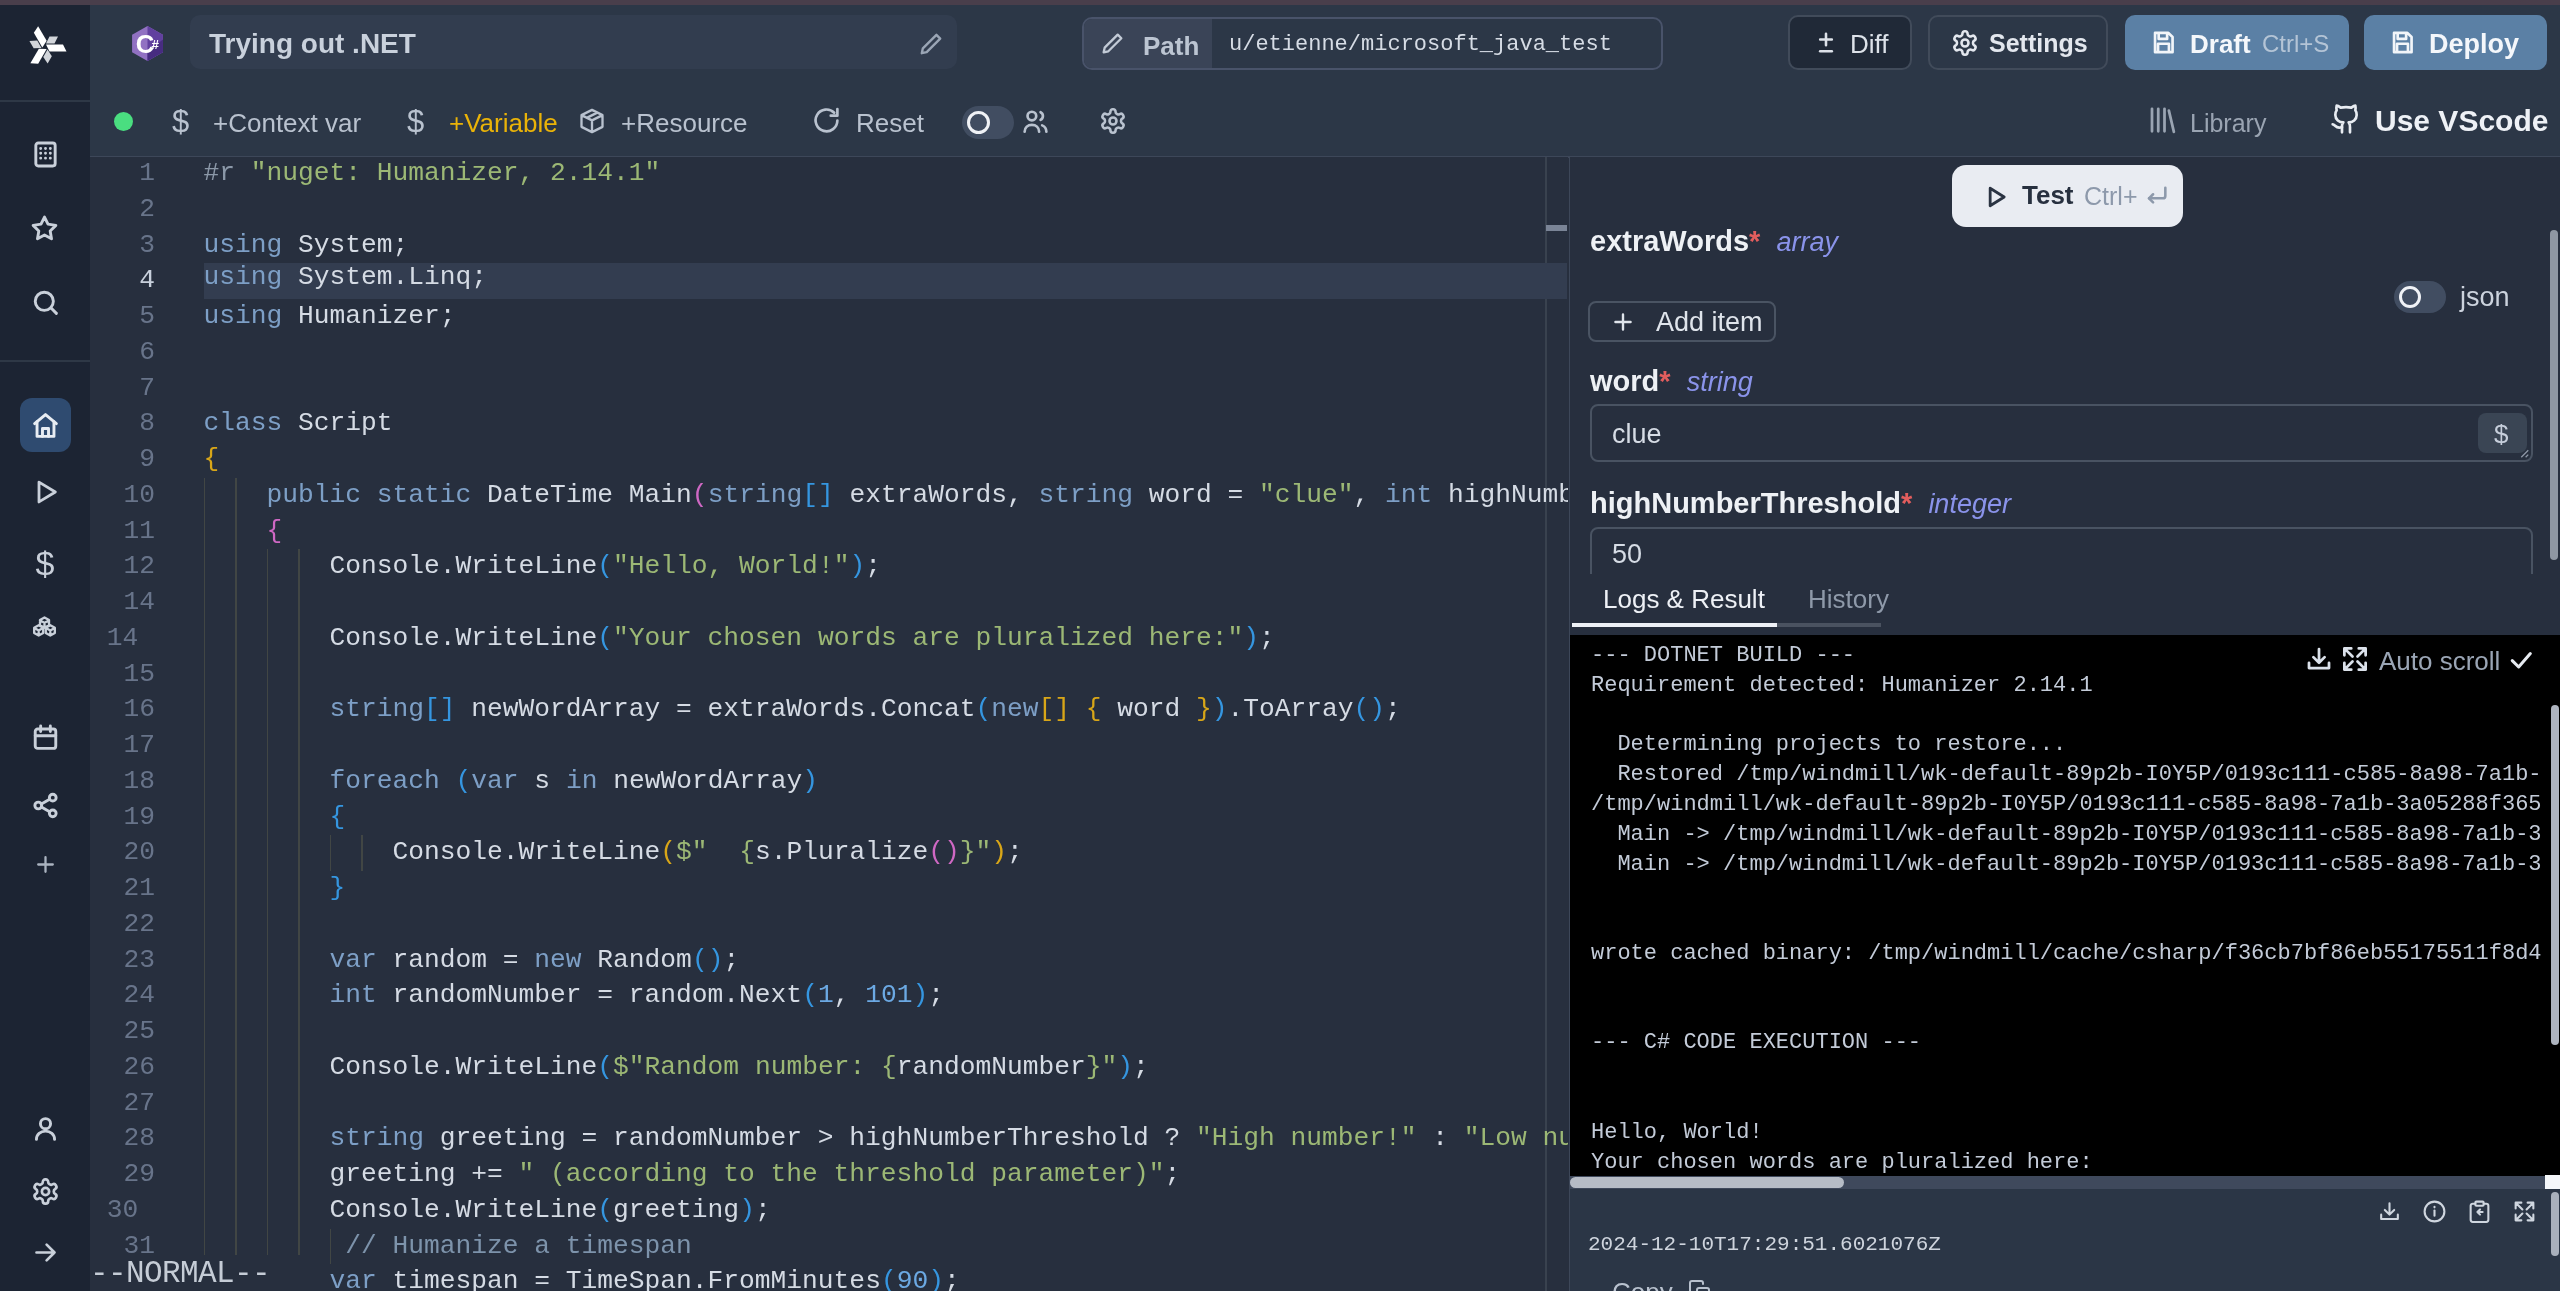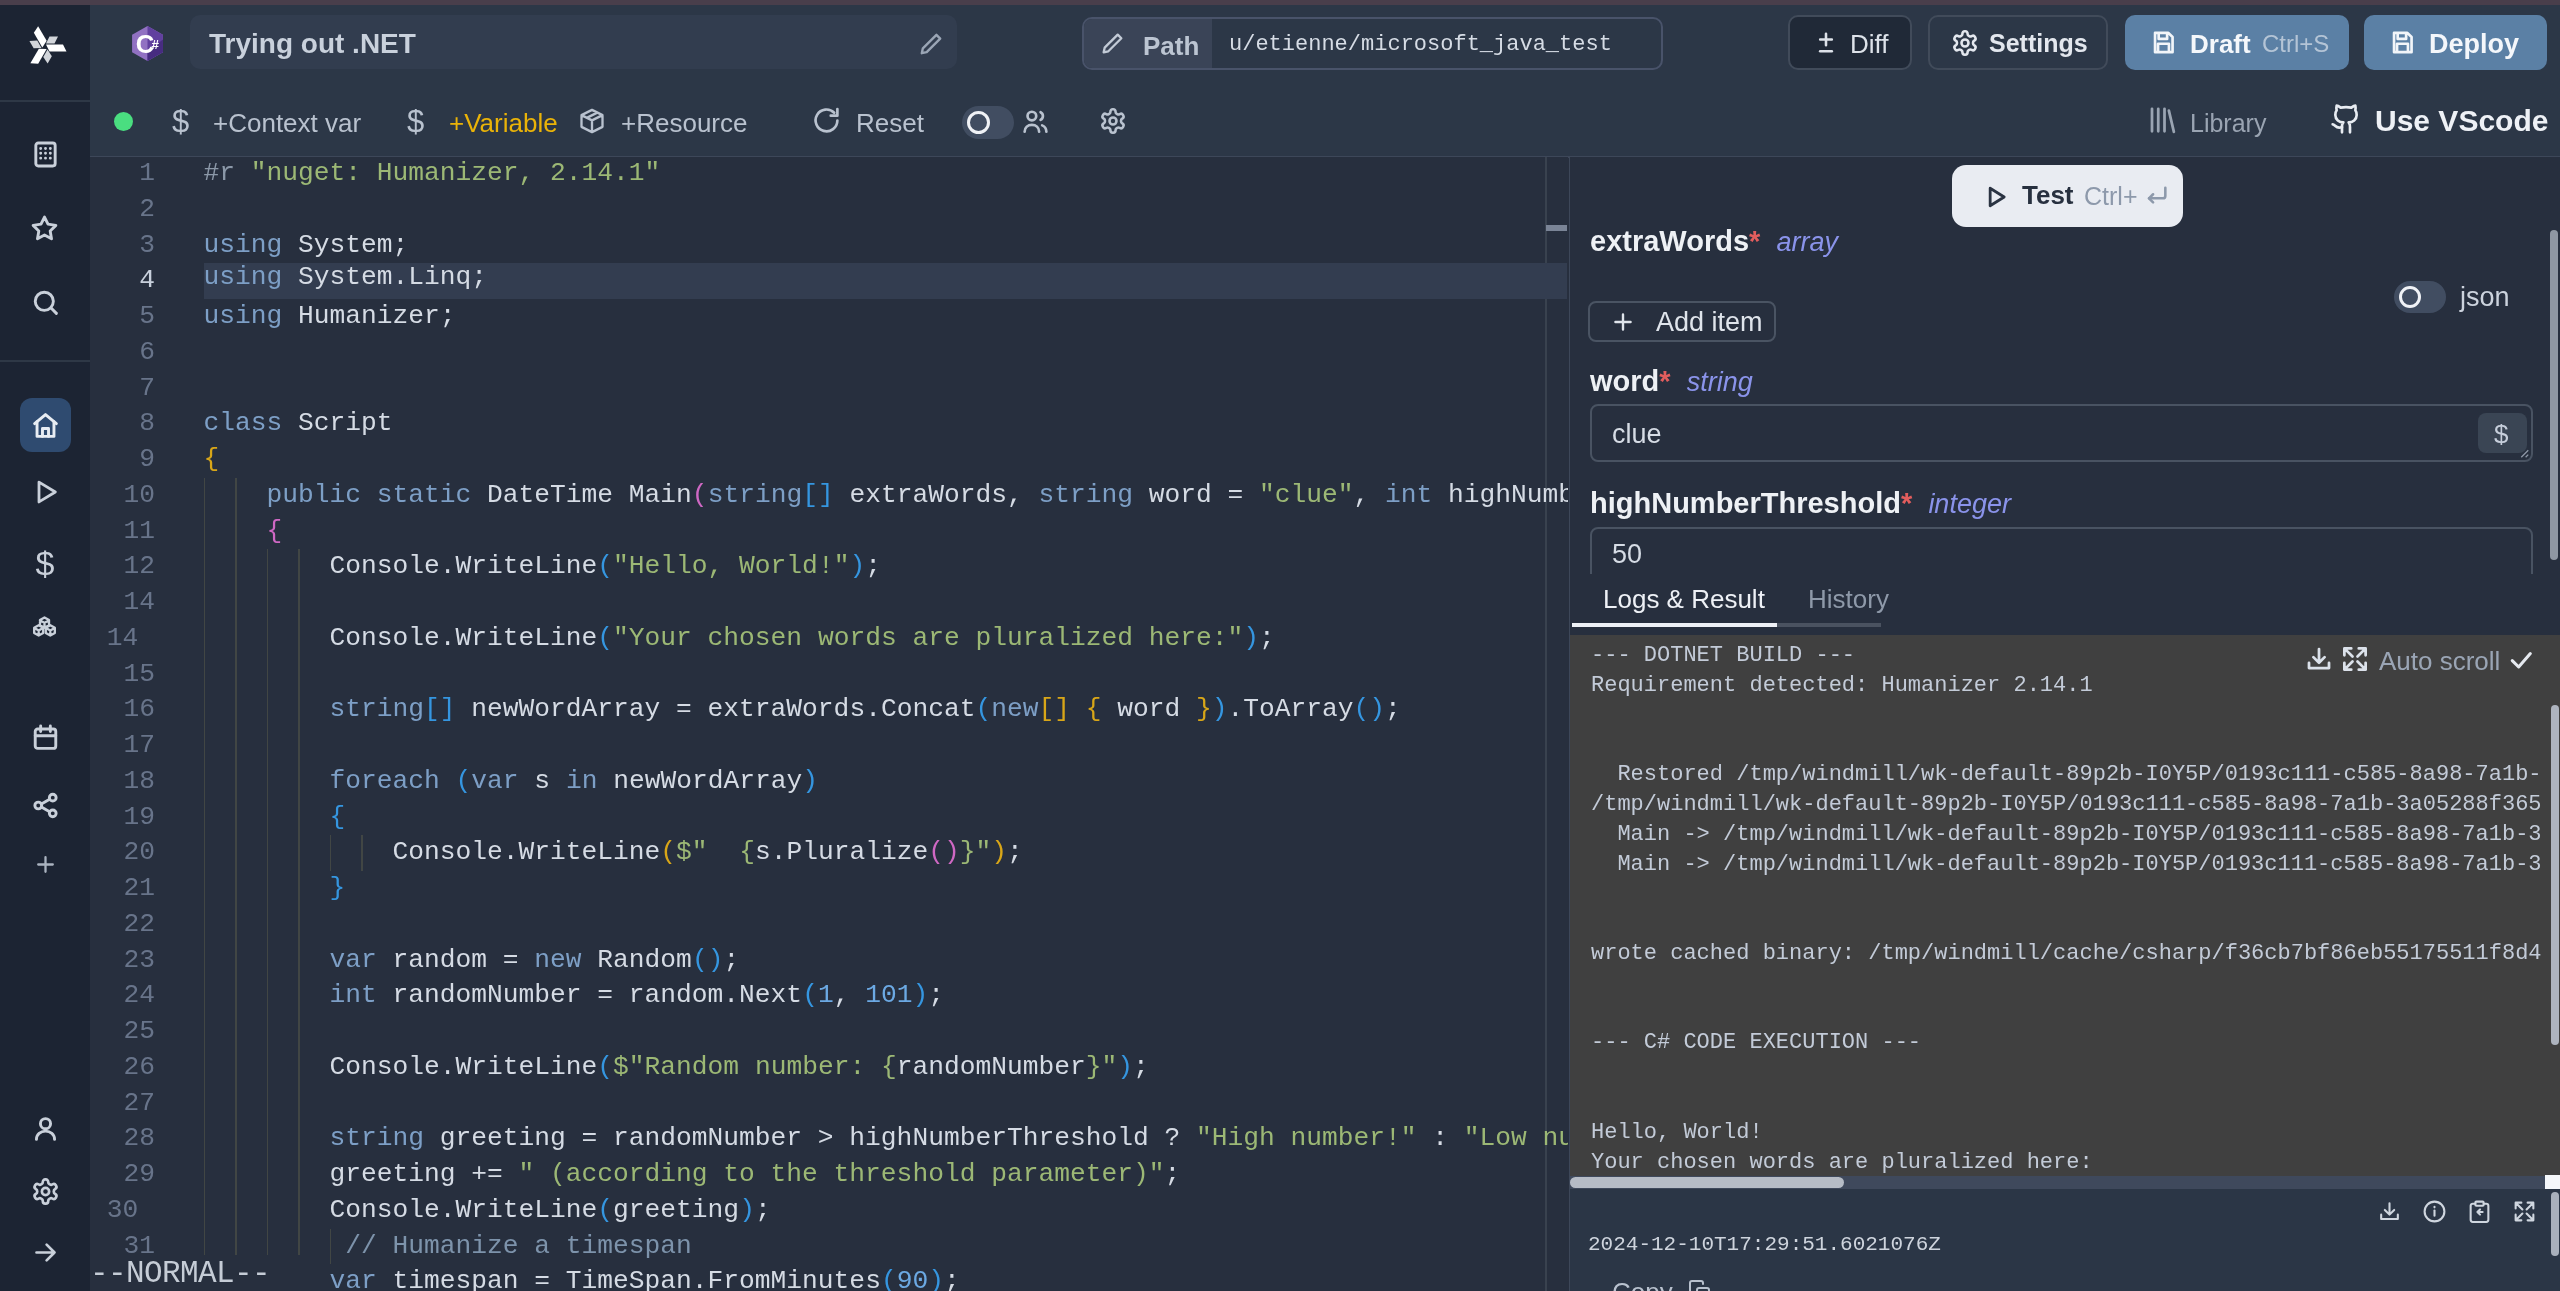--- a/index.html
+++ b/index.html
@@ -347,23 +347,24 @@
     </svg>
 <div class="abs" style="left:20px;top:330px;font-size:29px;font-weight:bold;color:#eef1f5">highNumberThreshold<span style="color:#e25d5d">*</span>&nbsp;&nbsp;<span style="font-style:italic;font-weight:normal;font-size:27px;color:#8a93ea">integer</span></div>
 <div class="abs" style="left:20px;top:370px;width:943px;height:62px;border:2px solid #495362;border-radius:8px;background:#272f3e"></div>
 <div class="abs" style="left:42px;top:382px;font-size:27px;color:#d6dce5">50</div>
 <div class="abs" style="left:980px;top:73px;width:8px;height:330px;border-radius:4px;background:#8f97a3"></div>
 <div class="abs" style="left:0;top:417px;width:990px;height:61px;background:#272f3e"></div>
 <div class="abs" style="left:33px;top:427px;font-size:26px;color:#eef1f6">Logs &amp; Result</div>
 <div class="abs" style="left:238px;top:427px;font-size:26px;color:#8e99a9">History</div>
 <div class="abs" style="left:2px;top:466px;width:205px;height:4px;background:#eef1f6"></div>
 <div class="abs" style="left:207px;top:466px;width:104px;height:4px;background:#4a5260"></div>
-<div class="abs" style="left:0;top:478px;width:990px;height:554px;background:#404040">
+<div class="abs" style="left:0;top:478px;width:990px;height:554px;background:#000000">
 <div class="abs mono" style="left:21px;top:6.0px;font-size:22px;line-height:29.8px;white-space:pre;color:#c3cbd8">--- DOTNET BUILD ---</div>
 <div class="abs mono" style="left:21px;top:35.8px;font-size:22px;line-height:29.8px;white-space:pre;color:#c3cbd8">Requirement detected: Humanizer 2.14.1</div>
+<div class="abs mono" style="left:21px;top:95.4px;font-size:22px;line-height:29.8px;white-space:pre;color:#c3cbd8">  Determining projects to restore...</div>
 <div class="abs mono" style="left:21px;top:125.2px;font-size:22px;line-height:29.8px;white-space:pre;color:#c3cbd8">  Restored /tmp/windmill/wk-default-89p2b-I0Y5P/0193c111-c585-8a98-7a1b-</div>
 <div class="abs mono" style="left:21px;top:155.0px;font-size:22px;line-height:29.8px;white-space:pre;color:#c3cbd8">/tmp/windmill/wk-default-89p2b-I0Y5P/0193c111-c585-8a98-7a1b-3a05288f365</div>
 <div class="abs mono" style="left:21px;top:184.8px;font-size:22px;line-height:29.8px;white-space:pre;color:#c3cbd8">  Main -&gt; /tmp/windmill/wk-default-89p2b-I0Y5P/0193c111-c585-8a98-7a1b-3</div>
 <div class="abs mono" style="left:21px;top:214.6px;font-size:22px;line-height:29.8px;white-space:pre;color:#c3cbd8">  Main -&gt; /tmp/windmill/wk-default-89p2b-I0Y5P/0193c111-c585-8a98-7a1b-3</div>
 <div class="abs mono" style="left:21px;top:304.0px;font-size:22px;line-height:29.8px;white-space:pre;color:#c3cbd8">wrote cached binary: /tmp/windmill/cache/csharp/f36cb7bf86eb55175511f8d4</div>
 <div class="abs mono" style="left:21px;top:393.4px;font-size:22px;line-height:29.8px;white-space:pre;color:#c3cbd8">--- C# CODE EXECUTION ---</div>
 <div class="abs mono" style="left:21px;top:482.8px;font-size:22px;line-height:29.8px;white-space:pre;color:#c3cbd8">Hello, World!</div>
 <div class="abs mono" style="left:21px;top:512.6px;font-size:22px;line-height:29.8px;white-space:pre;color:#c3cbd8">Your chosen words are pluralized here:</div>
 <svg class="abs" style="left:734px;top:9px" width="30" height="30" viewBox="0 0 24 24" fill="none" stroke="#dbe1ea" stroke-width="2.2" stroke-linecap="round" stroke-linejoin="round">
         <path d="M12 4v10M7.5 10.5 12 15l4.5-4.5"></path>

